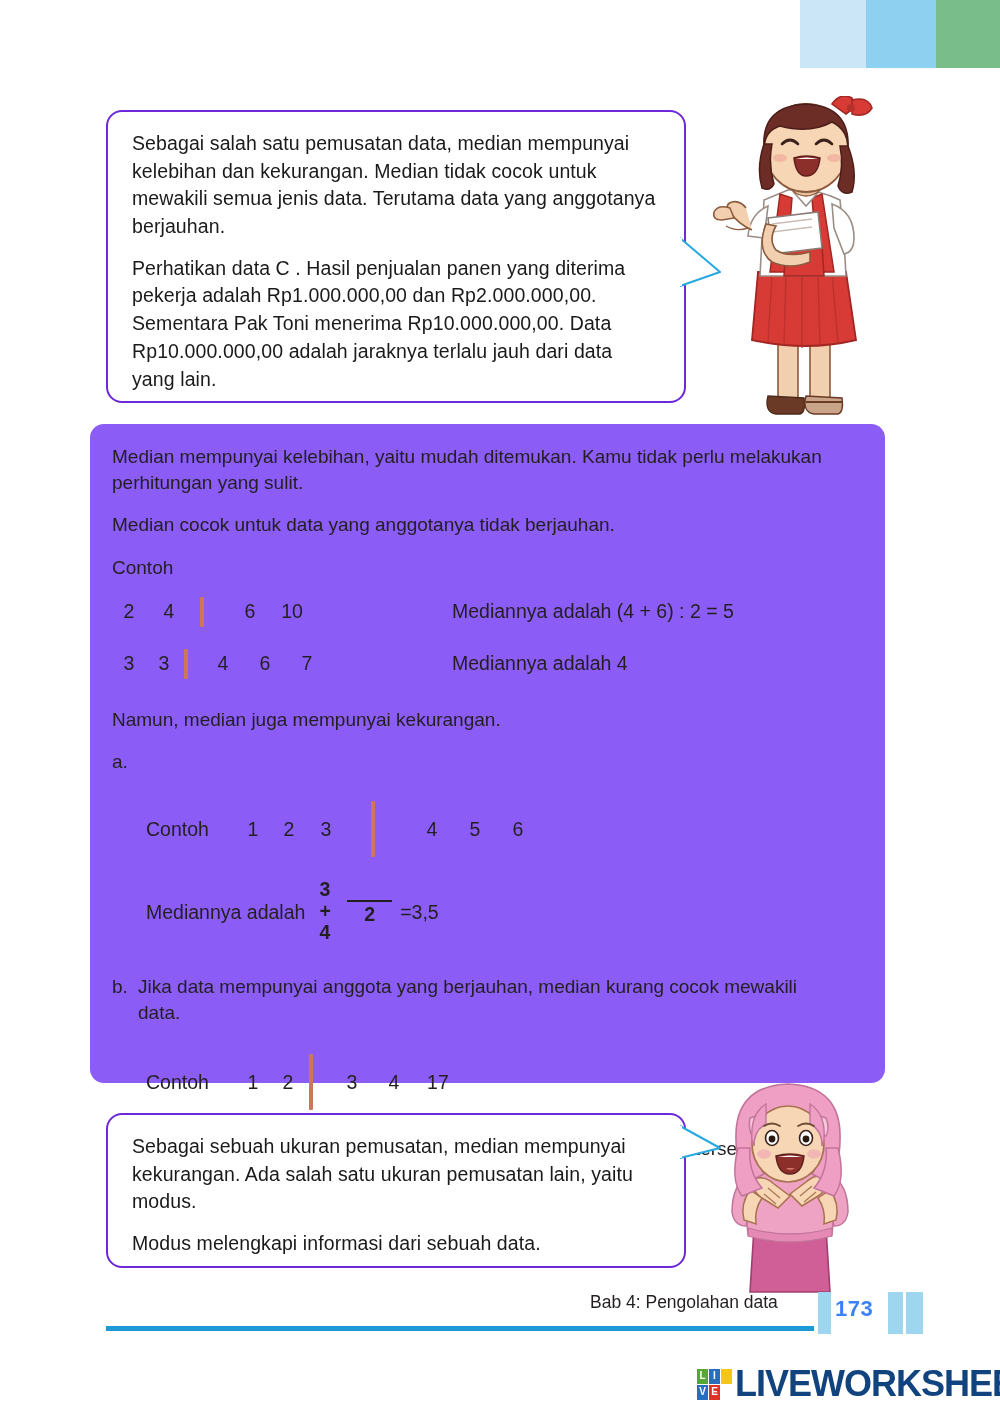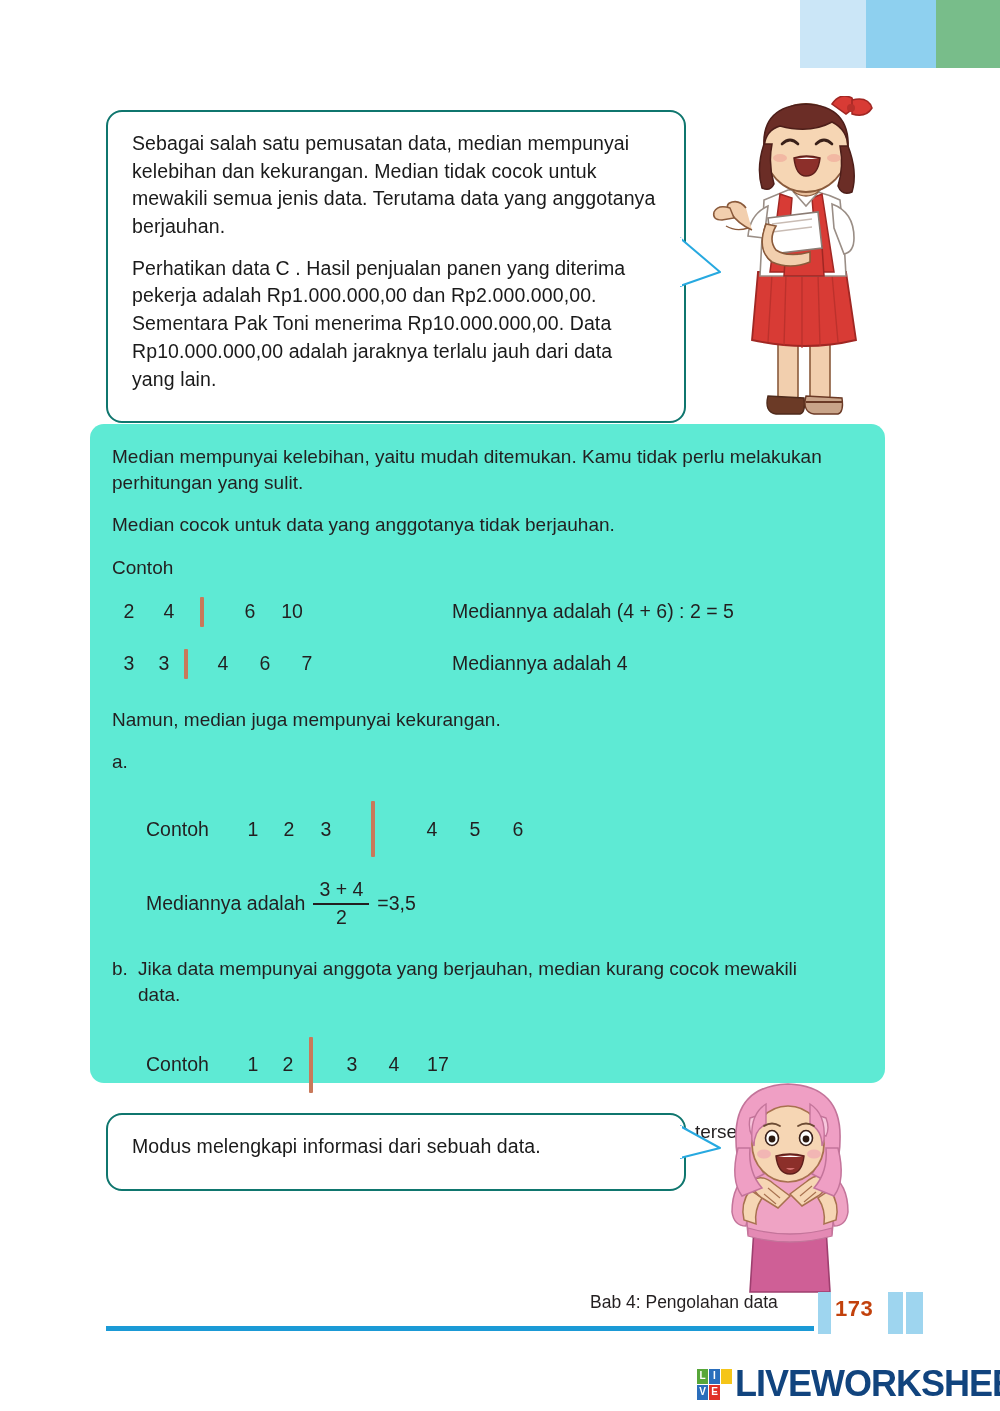--- a/index.html
+++ b/index.html
@@ -25,24 +25,24 @@
   .band { position: absolute; top: 0; height: 68px; }
   .band-pale  { left: 858px; width: 8px;  background: #cbe6f7; }
   .band-wide  { left: 866px; width: 70px; background: #8ed0ef; }
   .band-green { left: 936px; width: 64px; background: #78bd8a; }
   .band-pale-left { left: 800px; width: 58px; background: #cbe6f7; }
 
   
   .bubble {
     position: absolute;
     box-sizing: border-box;
-    border: 2px solid #0f766e;
+    border: 2px solid #6d28d9;
     border-radius: 16px;
     background: #ffffff;
-    padding: 18px 26px 28px 24px;
+    padding: 18px 26px 8px 24px;
   }
   .bubble p {
     margin: 0 0 14px 0;
     font-size: 19.5px;
     line-height: 1.42;
     color: #1a1a1a;
     letter-spacing: .1px;
   }
   .bubble p:last-child { margin-bottom: 0; }
 
@@ -53,21 +53,21 @@
   .tail { position: absolute; overflow: visible; }
   #tail-top    { left: 680px; top: 236px;  width: 56px; height: 70px; }
   #tail-bottom { left: 680px; top: 1124px; width: 56px; height: 50px; }
 
   
   #pink-panel {
     position: absolute;
     left: 90px; top: 424px;
     width: 795px; height: 659px;
     box-sizing: border-box;
-    background: #5eead4;
+    background: #8b5cf6;
     border-radius: 14px;
     padding: 20px 26px 0 22px;
   }
   #pink-panel p {
     margin: 0 0 16px 0;
     font-size: 19px;
     line-height: 1.38;
     color: #231f20;
   }
   .tight { margin-bottom: 10px !important; }
@@ -111,24 +111,25 @@
   .list-body { font-size: 19px; line-height: 1.38; }
 
   
   .frac-line {
     display: flex;
     align-items: center;
     font-size: 19.5px;
   }
   .frac {
     display: inline-flex;
-    flex-direction: column;
+    flex-direction: row;
     align-items: center;
     margin: 0 8px;
     vertical-align: middle;
+    font-weight: bold;
   }
   .frac .numer {
     font-size: 19.5px;
     padding: 0 6px 2px 6px;
     line-height: 1.1;
   }
   .frac .denom {
     font-size: 19.5px;
     padding: 2px 6px 0 6px;
     border-top: 2px solid #231f20;
@@ -162,21 +163,21 @@
     background: #9ed5ef;
   }
   #pg-bar-1 { left: 712px; top: -34px; width: 13px; height: 42px; }
   #pg-bar-2 { left: 782px; top: -34px; width: 15px; height: 42px; }
   #pg-bar-3 { left: 800px; top: -34px; width: 17px; height: 42px; }
   #page-number {
     position: absolute;
     left: 729px; top: -30px;
     font-size: 22px;
     font-weight: bold;
-    color: #c2410c;
+    color: #3b82f6;
     letter-spacing: .5px;
   }
 
   
   #lw-logo {
     position: absolute;
     left: 697px; top: 1366px;
     display: flex;
     align-items: center;
   }
@@ -362,20 +363,21 @@
     <span class="sep-bar" style="height:56px; margin:0 18px 0 4px;"></span>
     <span class="num" style="width:42px;">3</span>
     <span class="num" style="width:42px;">4</span>
     <span class="num" style="width:46px;">17</span>
   </div>
 
   <p style="margin:26px 0 0 34px; max-width:720px;">Median data di atas adalah 3. Tetapi, 3 tidak mewakili pusat data tersebut. Karena ada satu nilai yang jaraknya jauh, yaitu 15.</p>
 </div>
 
 <div class="bubble" id="bubble-bottom">
+  <p>Sebagai sebuah ukuran pemusatan, median mempunyai kekurangan. Ada salah satu ukuran pemusatan lain, yaitu modus.</p>
   <p>Modus melengkapi informasi dari sebuah data.</p>
 </div>
 <svg class="tail" id="tail-bottom" viewBox="0 0 56 50">
   <path d="M0 2 L40 24 L0 34" fill="#ffffff" stroke="#27a9e0" stroke-width="2" stroke-linejoin="round"></path>
   <rect x="-4" y="2" width="6" height="32" fill="#ffffff"></rect>
 </svg>
 
 <svg class="character" id="char-girl-hijab" viewBox="0 0 165 218">
 
   <path d="M48 150 L120 150 L124 214 L44 214 Z" fill="#cf5f96" stroke="#9e3f6f" stroke-width="1.6"></path>

